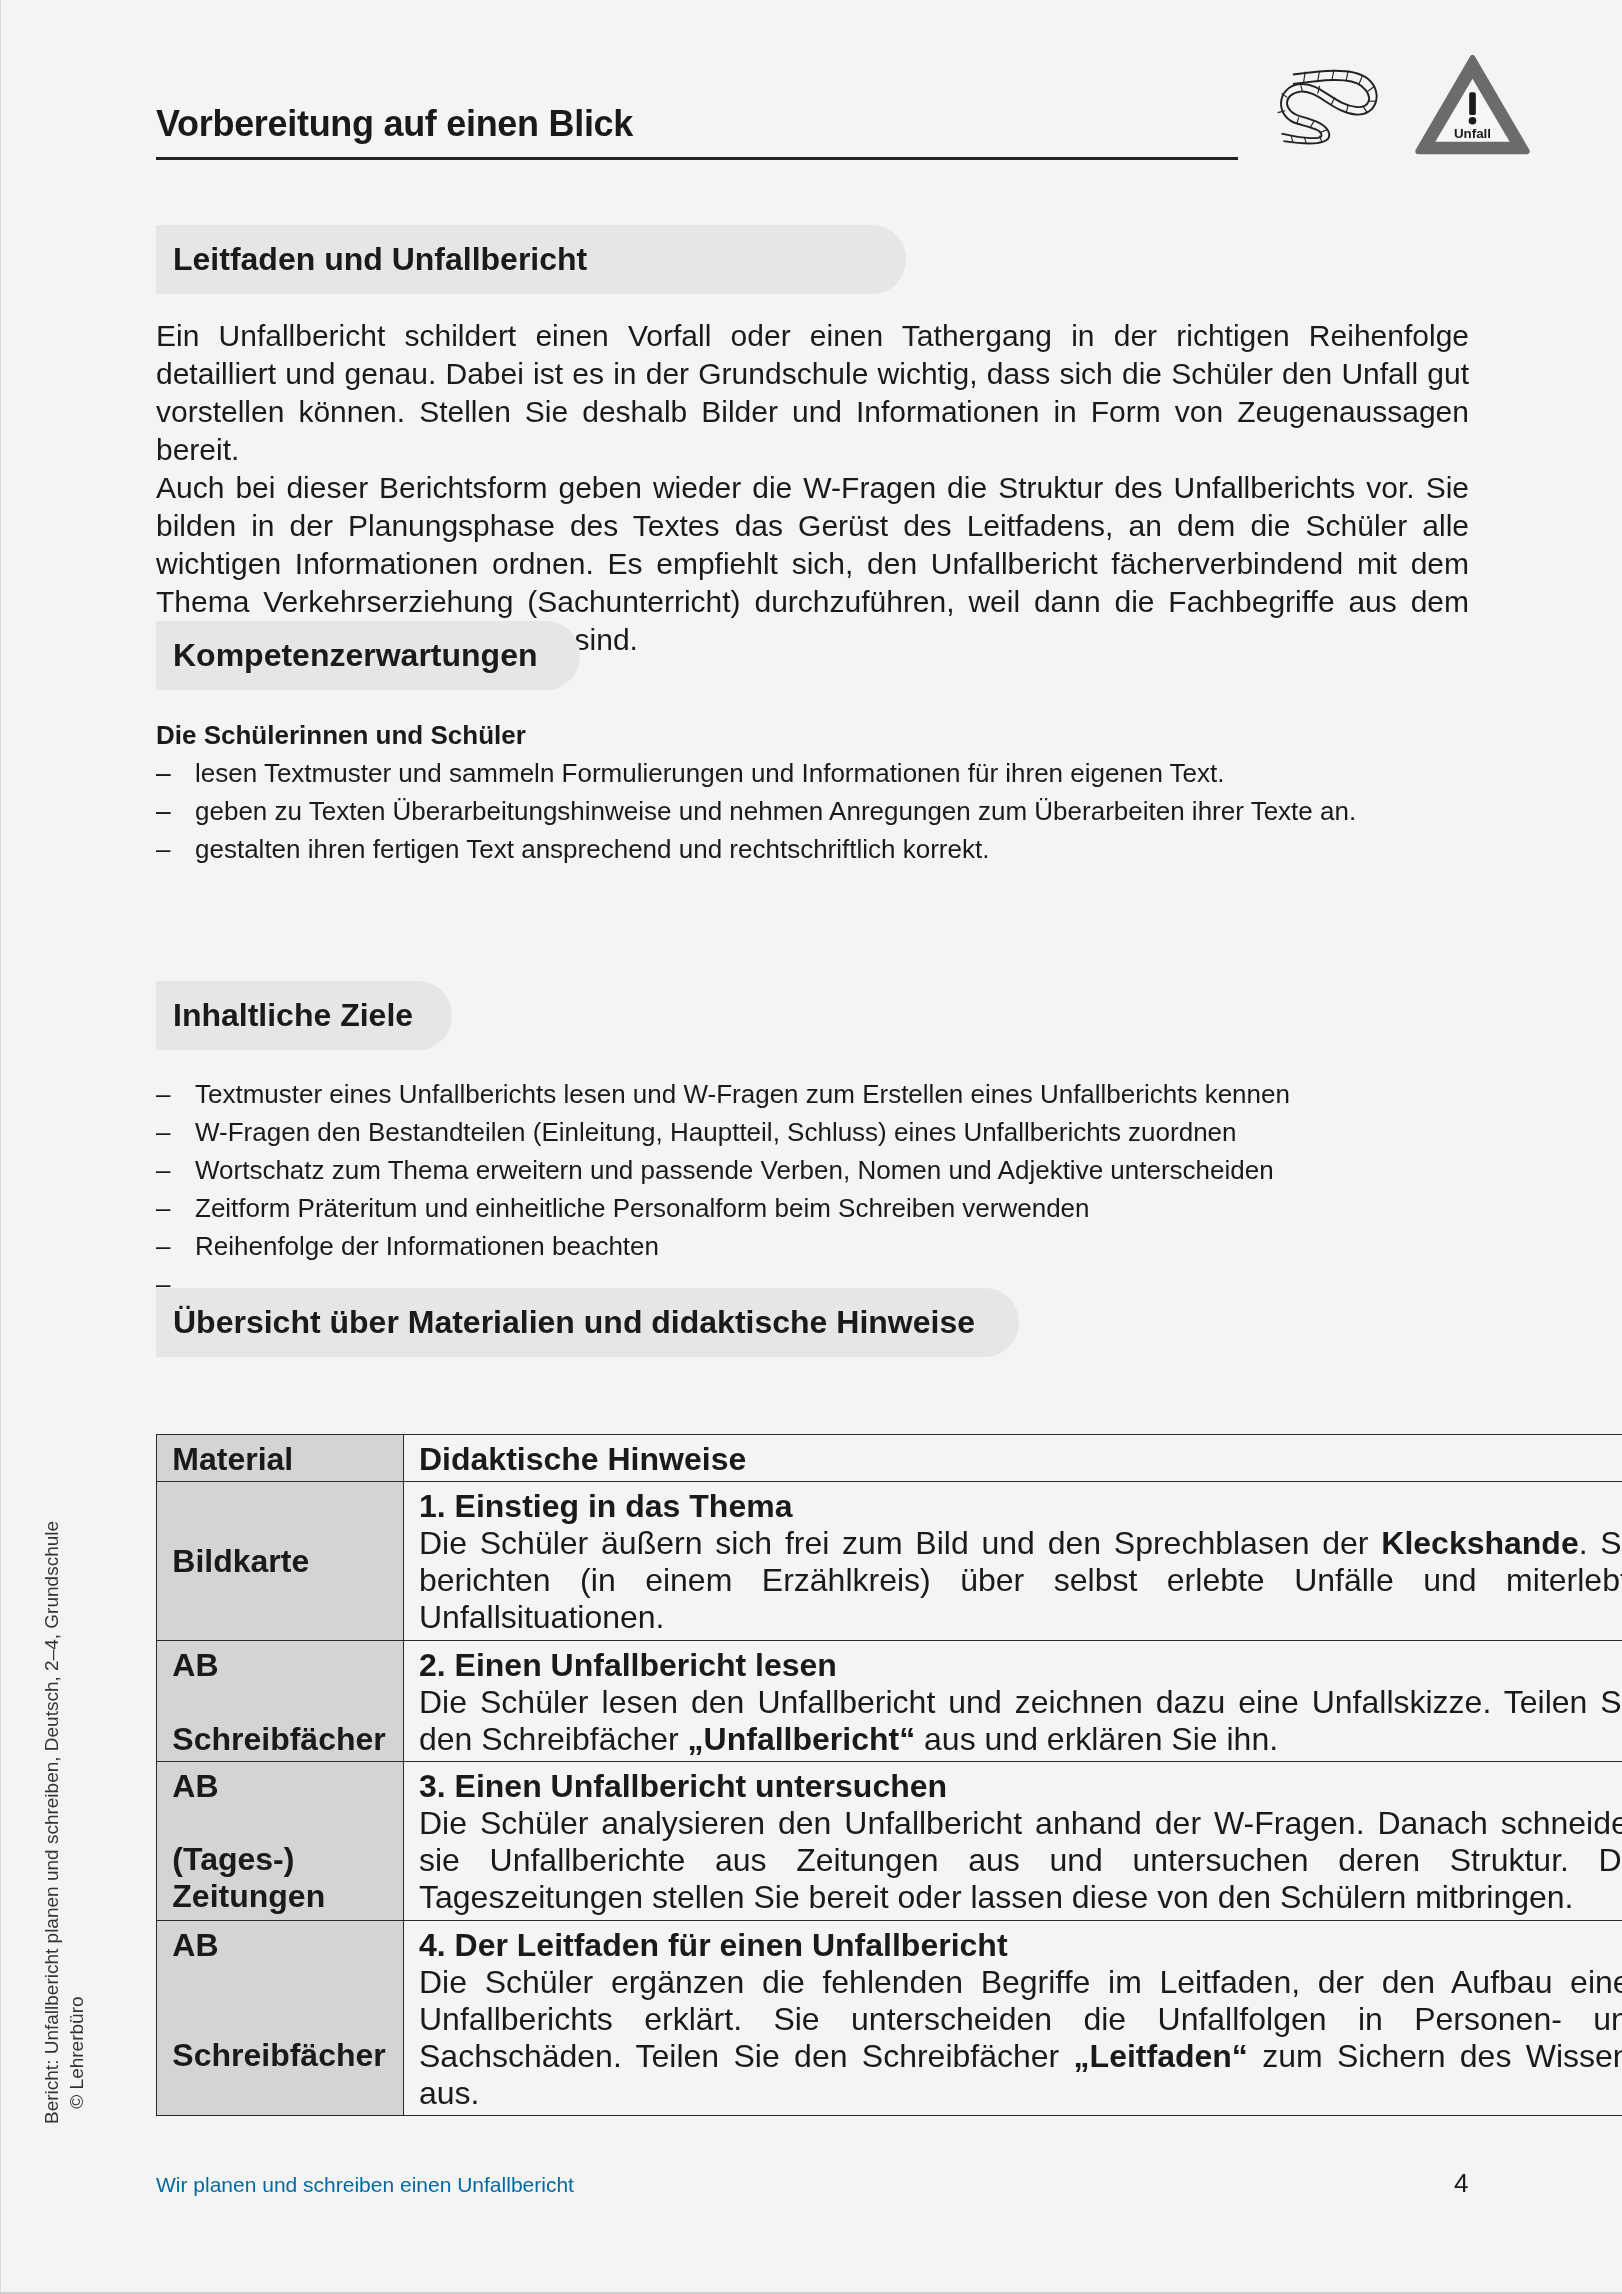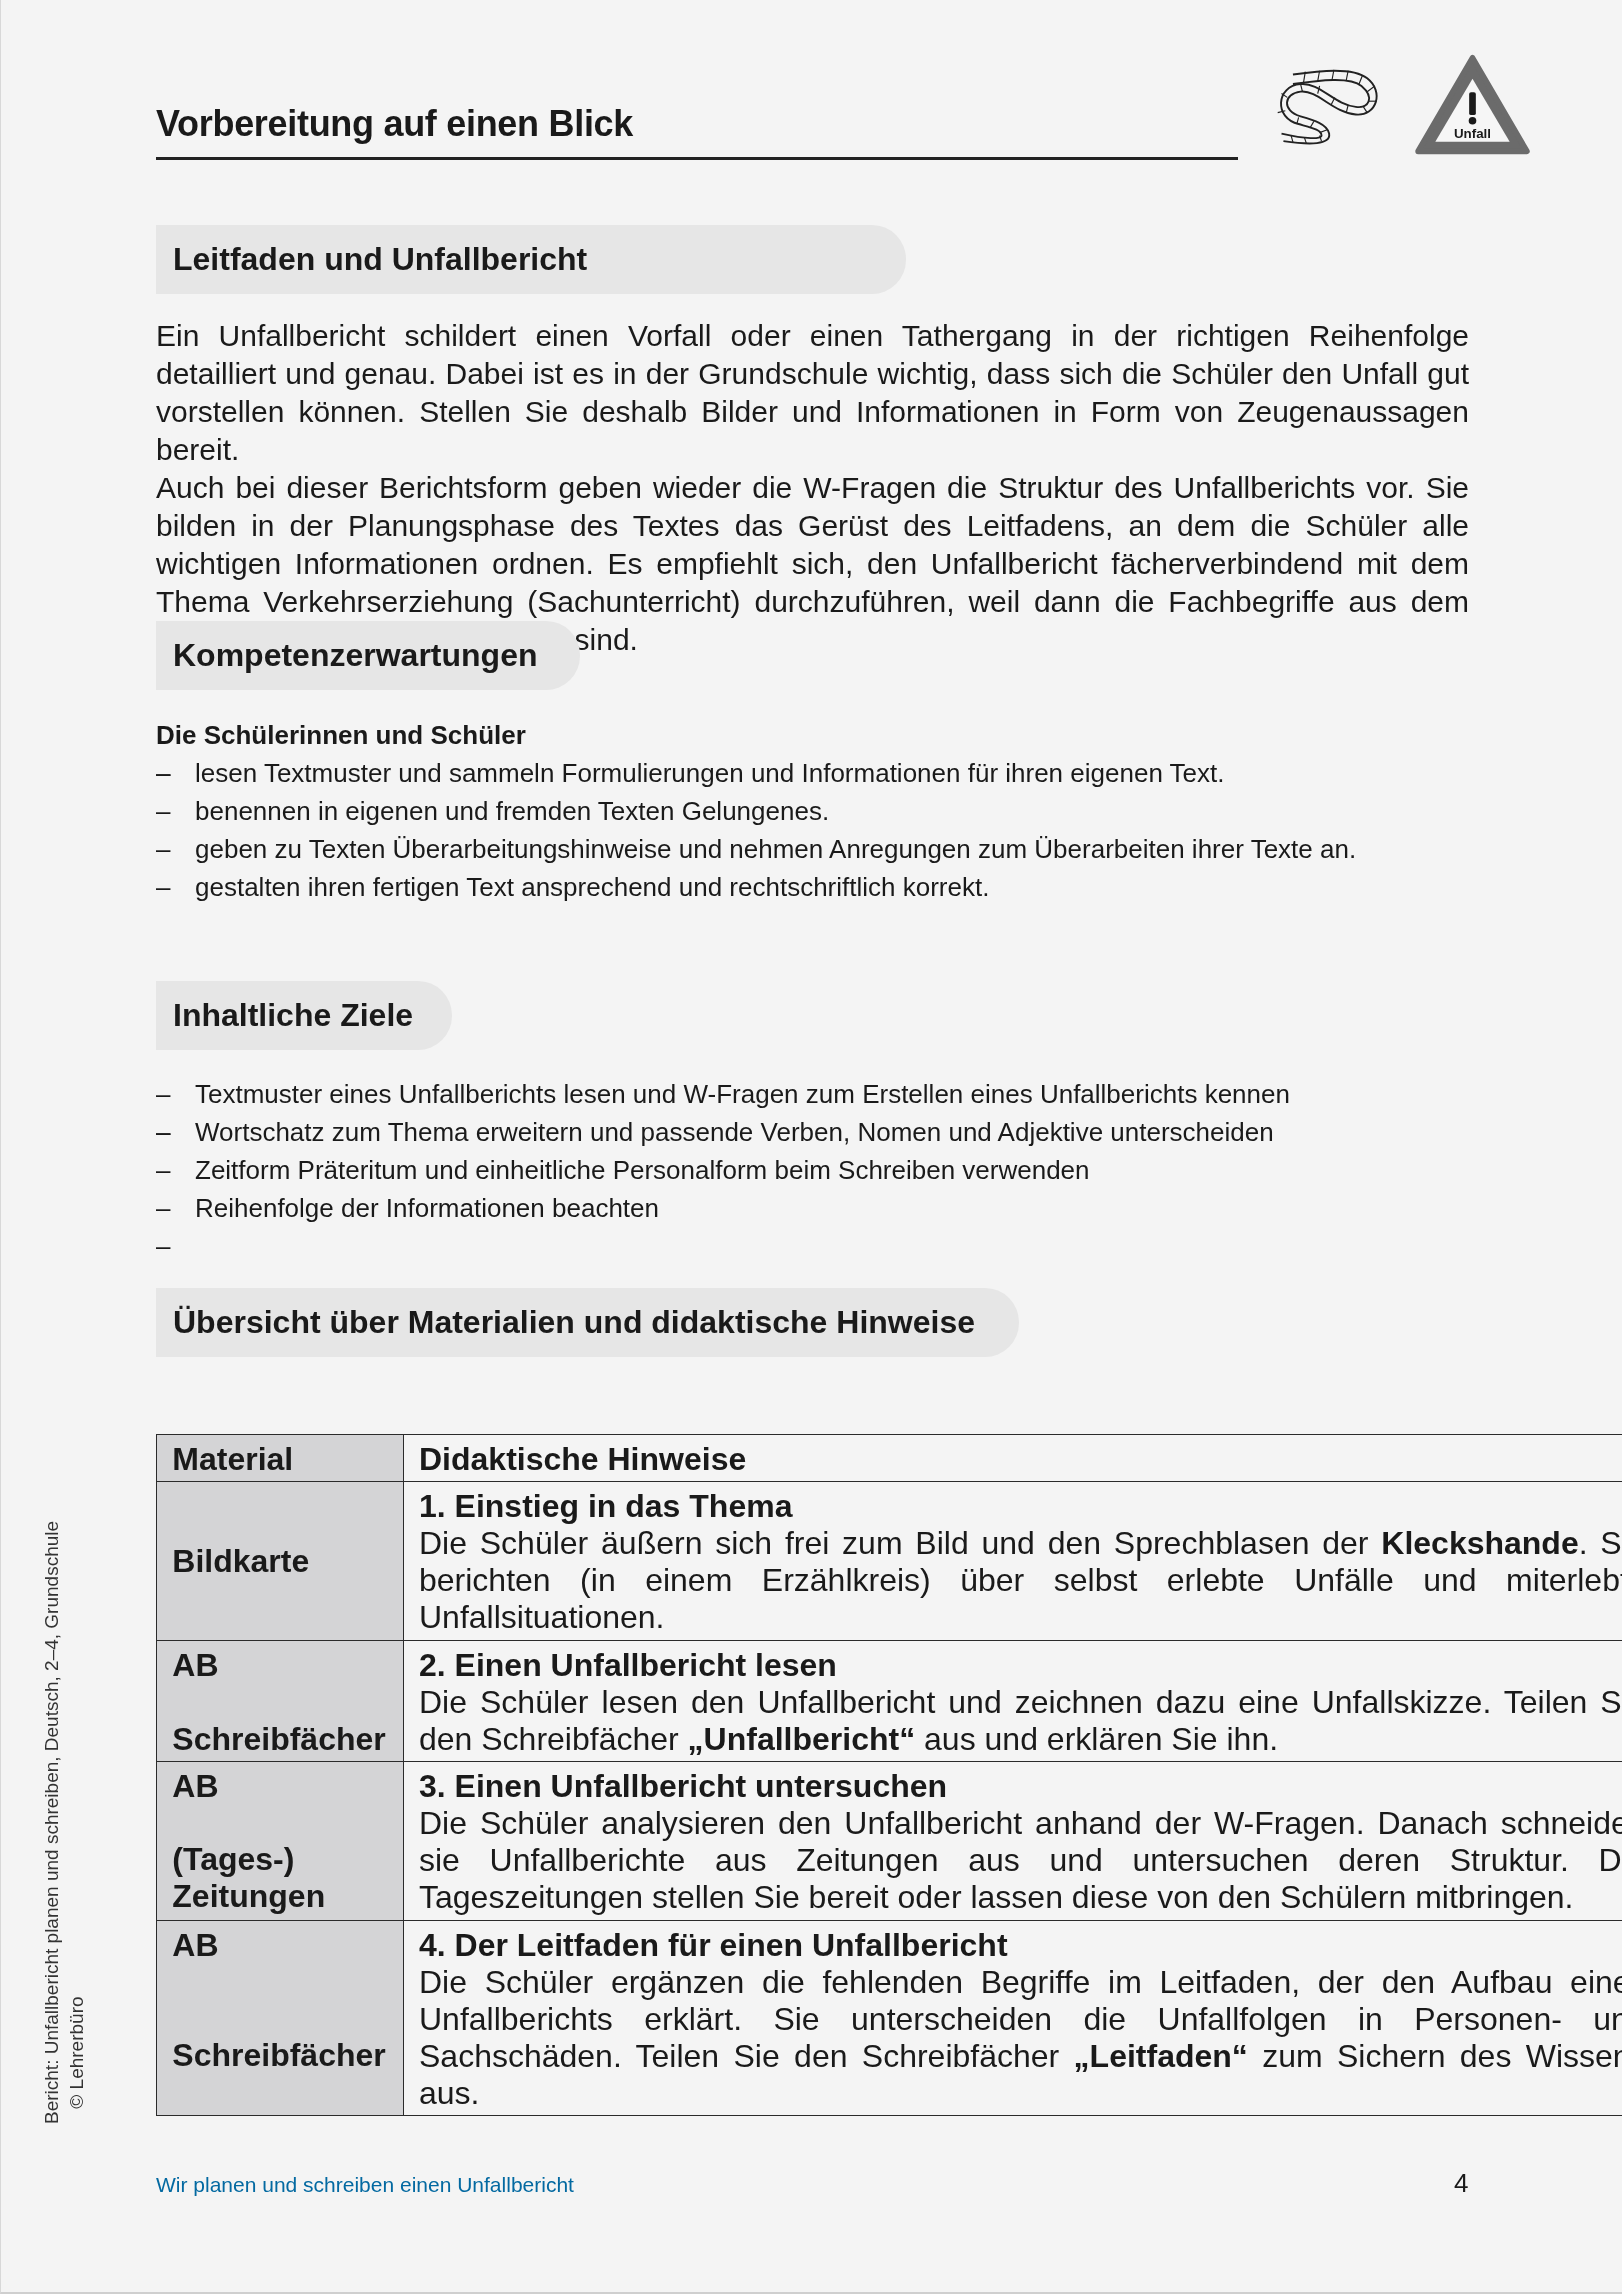--- a/index.html
+++ b/index.html
@@ -141,31 +141,31 @@
   <p>Auch bei dieser Berichtsform geben wieder die W-Fragen die Struktur des Unfallberichts vor. Sie bilden in der Planungsphase des Textes das Gerüst des Leitfadens, an dem die Schüler alle wichtigen Informationen ordnen. Es empfiehlt sich, den Unfallbericht fächerverbindend mit dem Thema Verkehrserziehung (Sachunterricht) durchzuführen, weil dann die Fachbegriffe aus dem Straßenverkehr schon bekannt sind.</p>
 </div>
 
 <div class="section-pill" style="top:621px;width:424px;">
   <span>Kompetenzerwartungen</span>
 </div>
 <div class="subhead" style="top:716px;">Die Schülerinnen und Schüler</div>
 <ul class="dash-list" style="top:754px;">
   <li><span class="dash">–</span></li>
   <li><span class="dash">–</span><span>lesen Textmuster und sammeln Formulierungen und Informationen für ihren eigenen Text.</span></li>
-  <li><span class="dash">–</span><span>benennen in eigenen und fremden Texten Gelungenes.</span></li>
+  <li><span class="dash">–</span></li>
   <li><span class="dash">–</span><span>geben zu Texten Überarbeitungshinweise und nehmen Anregungen zum Überarbeiten ihrer Texte an.</span></li>
   <li><span class="dash">–</span><span>gestalten ihren fertigen Text ansprechend und rechtschriftlich korrekt.</span></li>
 </ul>
 
 <div class="section-pill" style="top:981px;width:296px;">
   <span>Inhaltliche Ziele</span>
 </div>
 <ul class="dash-list" style="top:1075px;">
   <li><span class="dash">–</span><span>Textmuster eines Unfallberichts lesen und W-Fragen zum Erstellen eines Unfallberichts kennen</span></li>
-  <li><span class="dash">–</span></li>
+  <li><span class="dash">–</span><span>W-Fragen den Bestandteilen (Einleitung, Hauptteil, Schluss) eines Unfallberichts zuordnen</span></li>
   <li><span class="dash">–</span><span>Wortschatz zum Thema erweitern und passende Verben, Nomen und Adjektive unterscheiden</span></li>
   <li><span class="dash">–</span><span>Zeitform Präteritum und einheitliche Personalform beim Schreiben verwenden</span></li>
   <li><span class="dash">–</span><span>Reihenfolge der Informationen beachten</span></li>
   <li><span class="dash">–</span></li>
 </ul>
 
 <div class="section-pill" style="top:1288px;width:863px;">
   <span>Übersicht über Materialien und didaktische Hinweise</span>
 </div>
 

